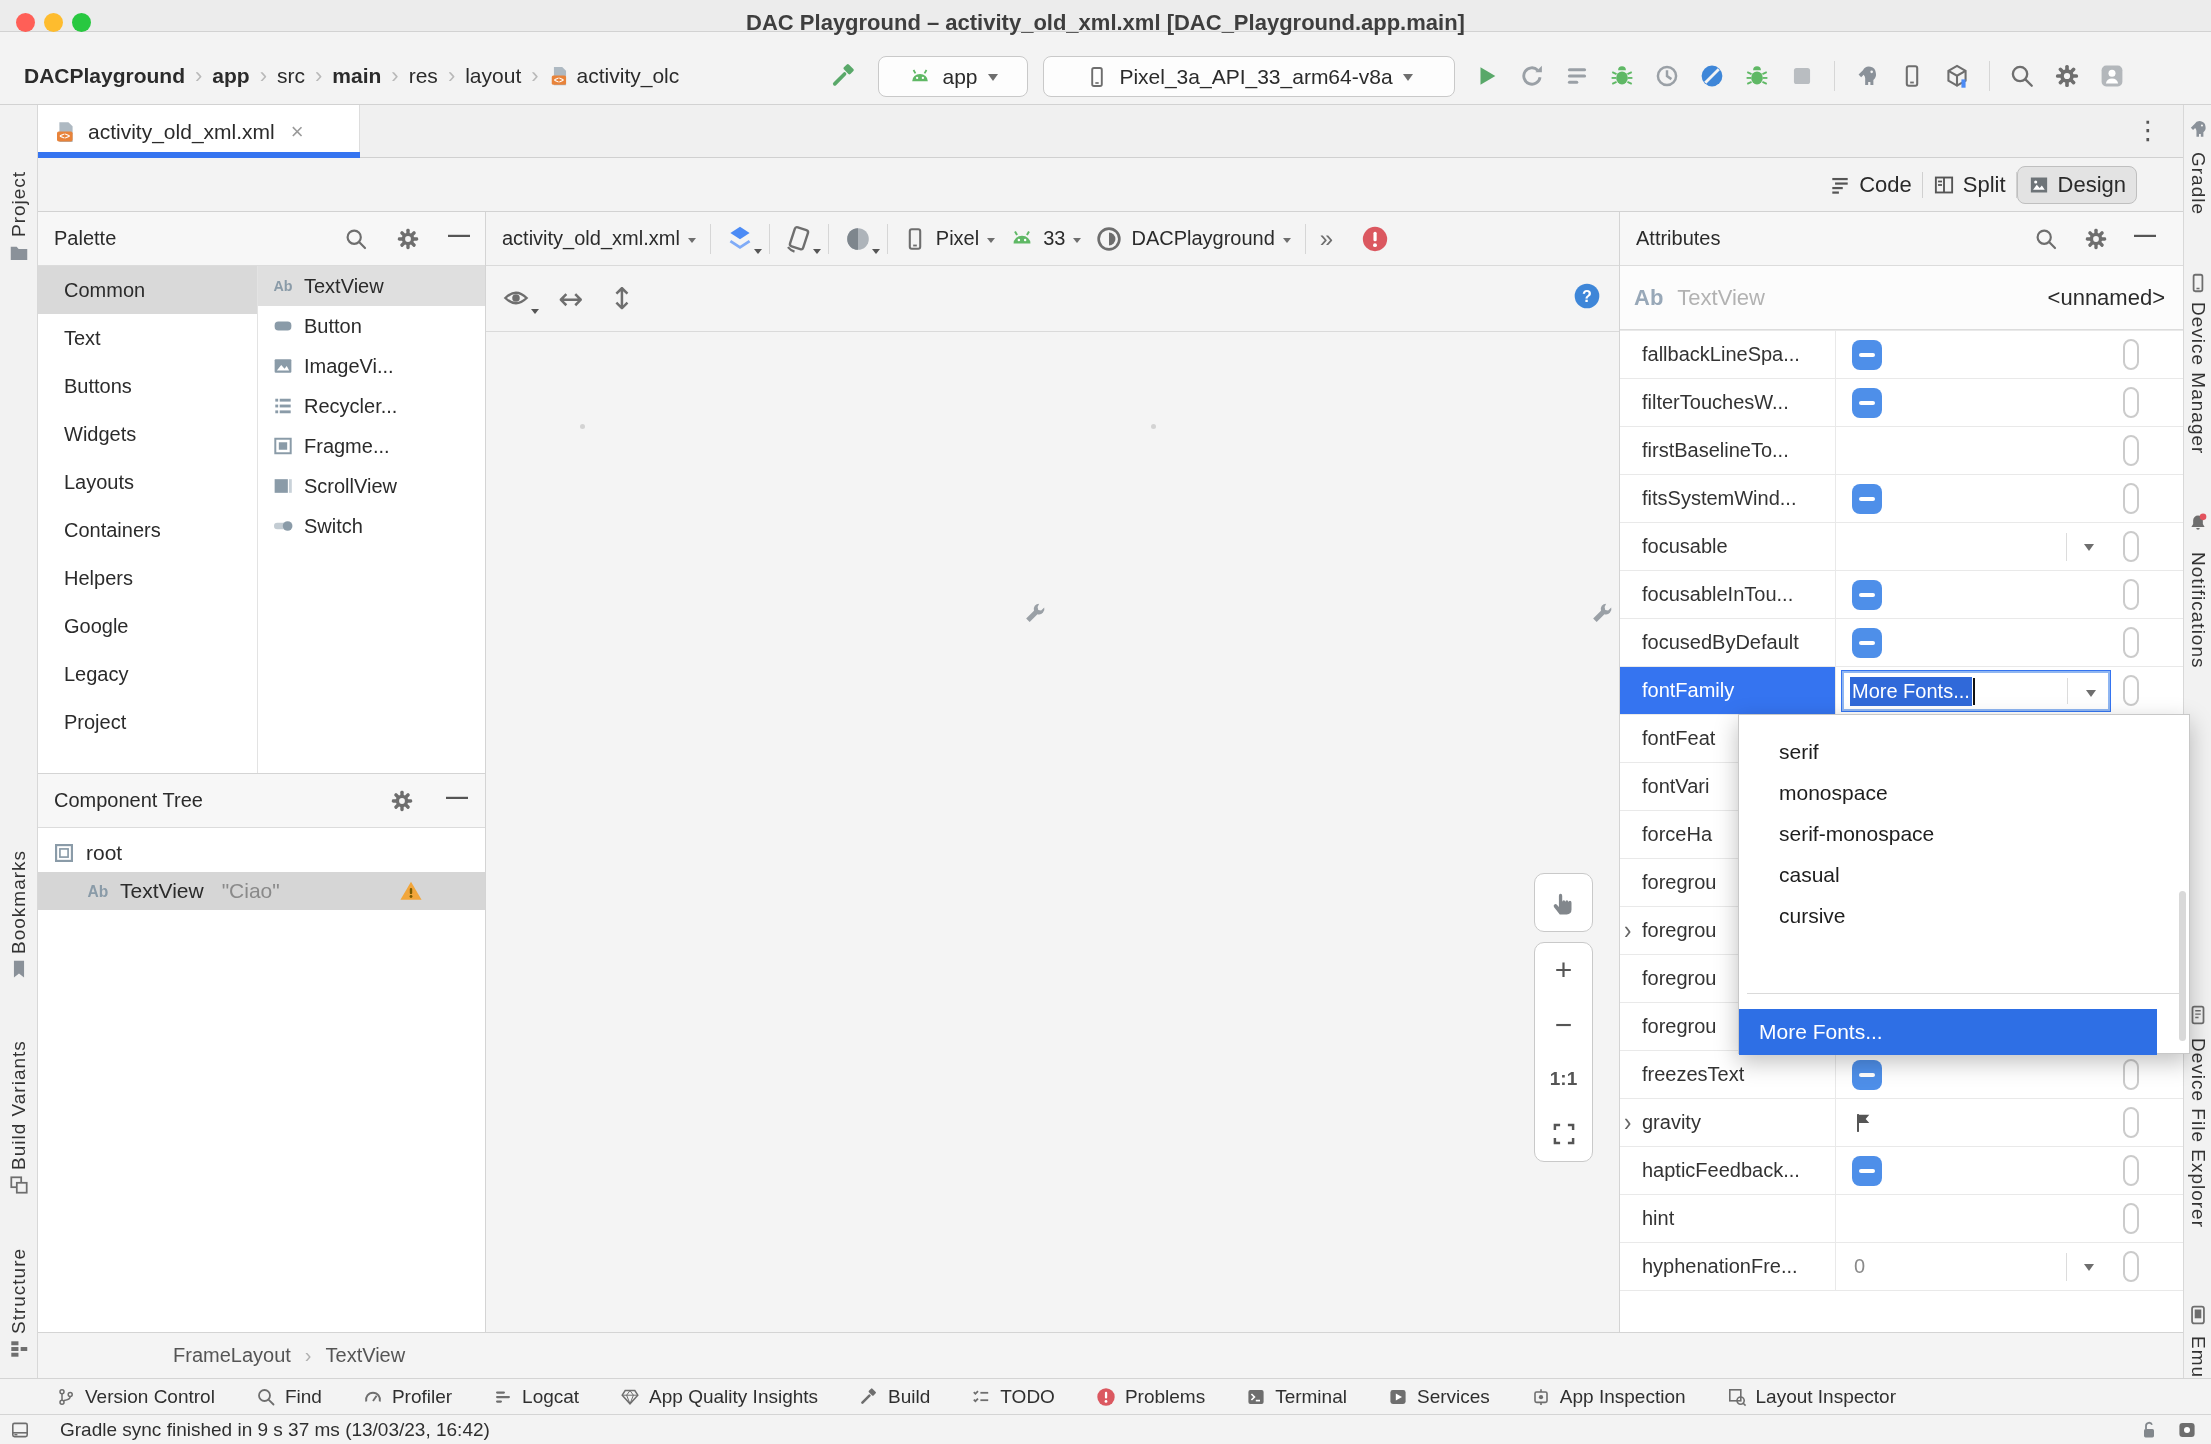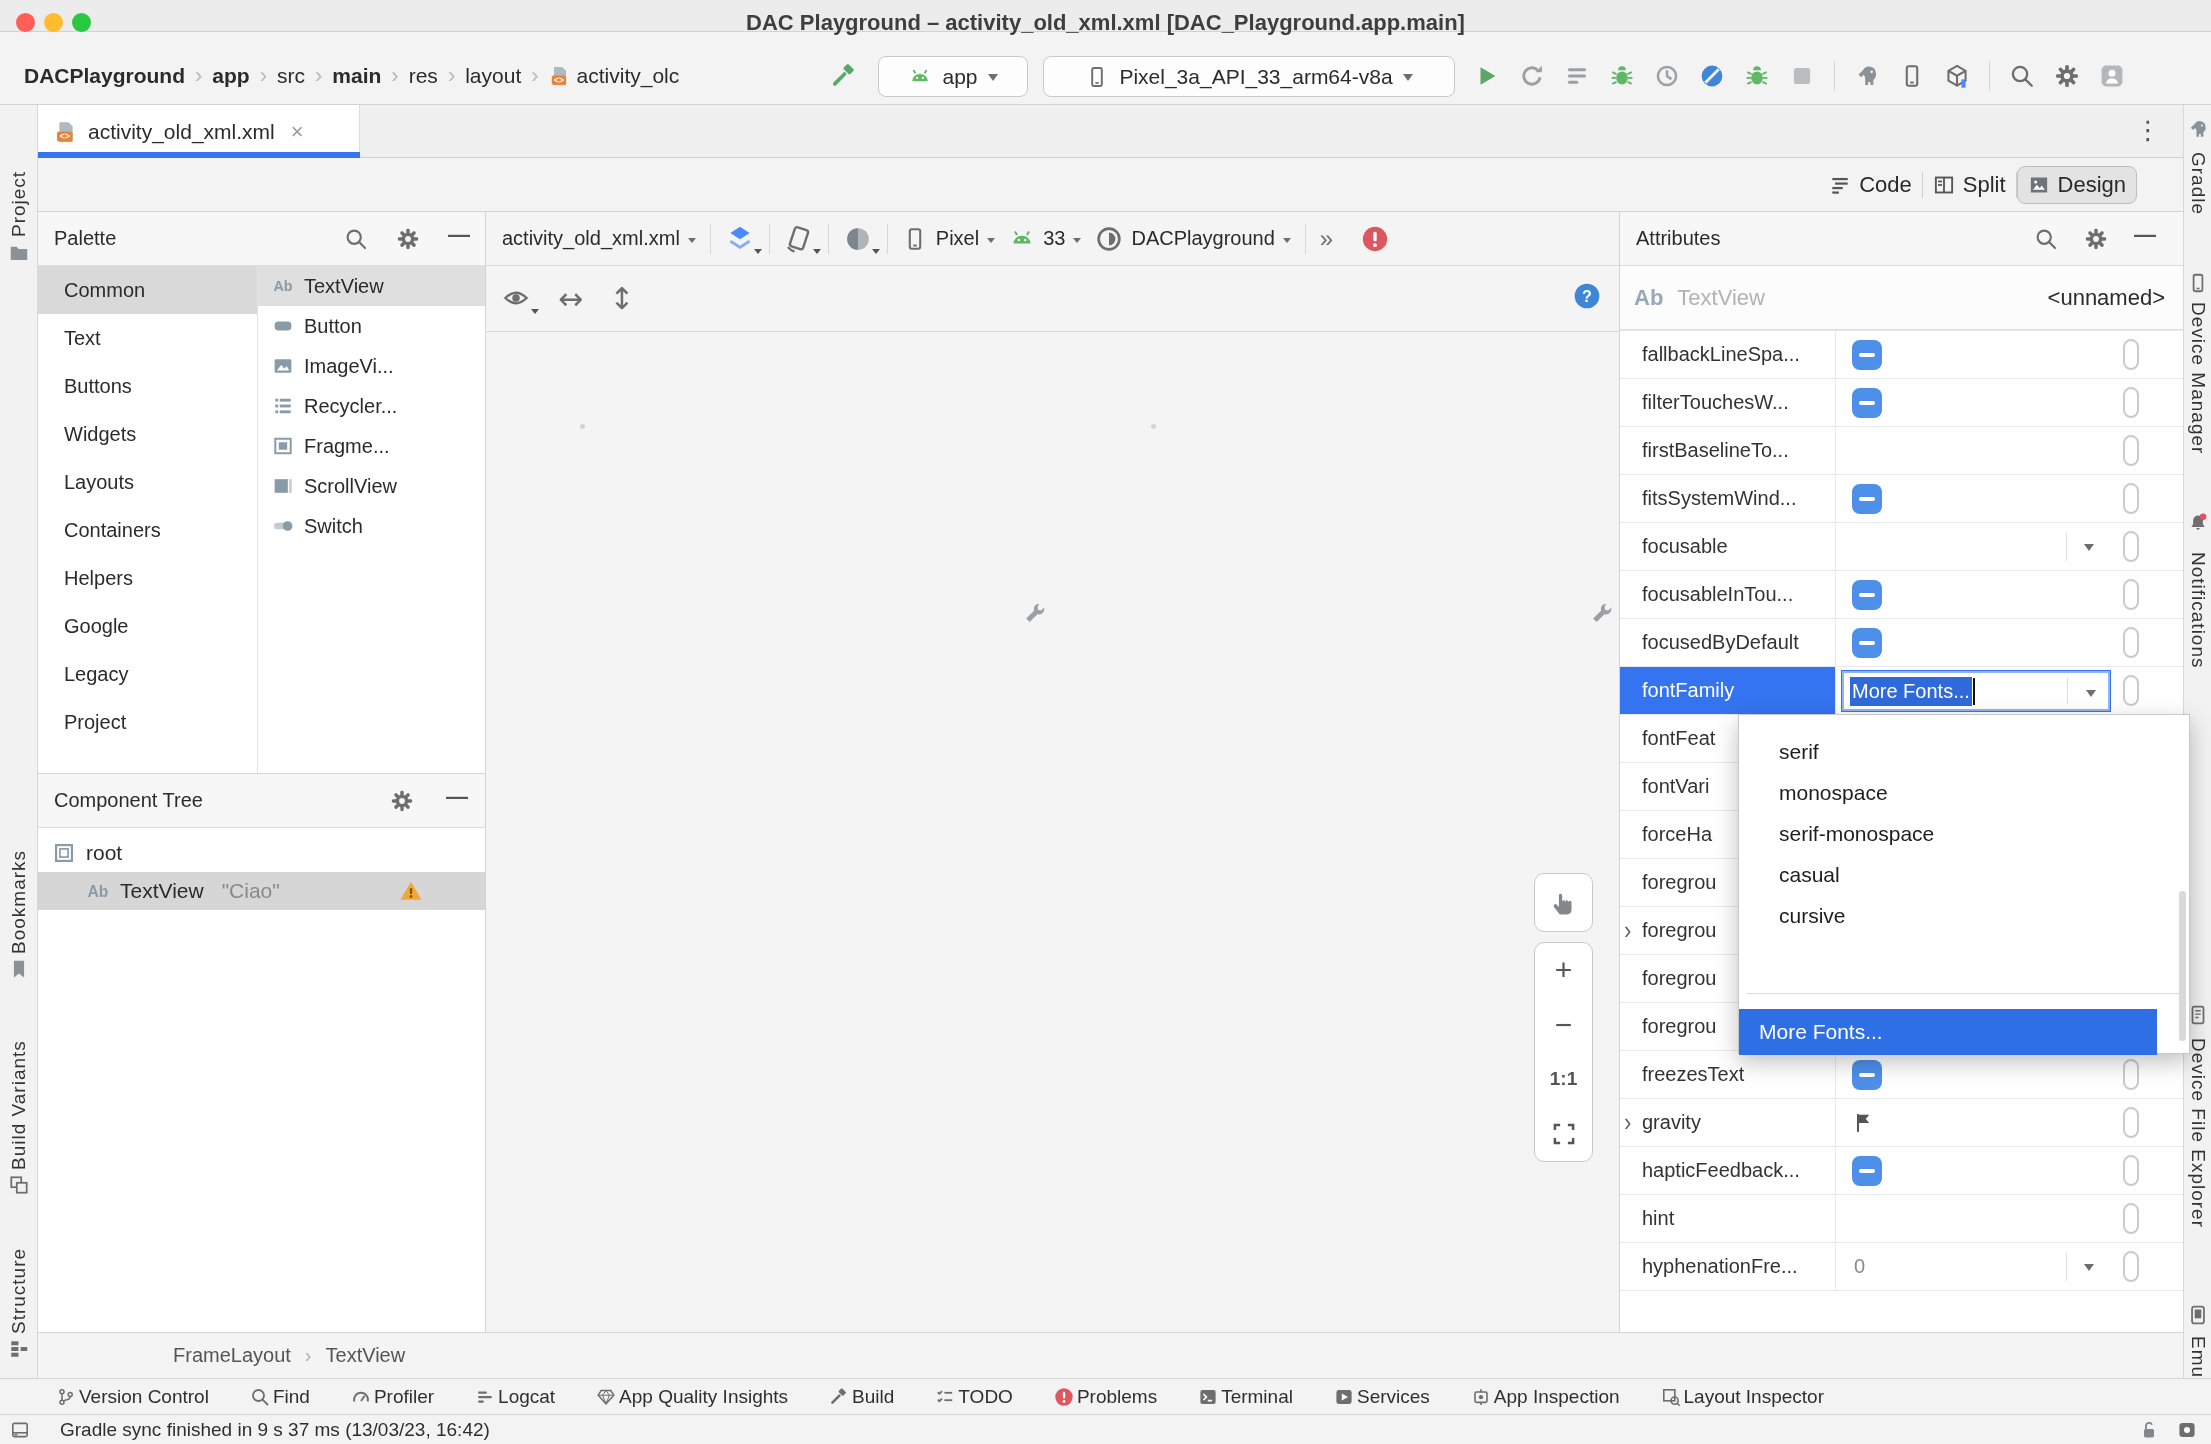--- a/index.html
+++ b/index.html
@@ -126,21 +126,21 @@
   #fp-sep { position:absolute; left:8px; right:8px; top:278px; height:1px; background:#DADADA; }
   #fp-more { position:absolute; left:0; top:294px; width:418px; height:46px; background:#2E6FE5; color:#FFF; font-size:21px; line-height:46px; padding-left:20px; }
   #fp-scroll { position:absolute; right:3px; top:176px; width:7px; height:150px; background:#D9D9D9; border-radius:4px; }
 
   
   #editor-bc { left:38px; top:1332px; width:2145px; height:46px; background:#F4F4F4; border-top:1px solid #D4D4D4; display:flex; align-items:center; padding-left:135px; gap:14px; font-size:20px; color:#555; }
   #editor-bc .bc-sep { color:#AFAFAF; }
 
   
   #statusbar { left:0; top:1378px; width:2211px; height:36px; background:#F3F3F3; border-top:1px solid #D4D4D4; display:flex; align-items:center; gap:41px; padding-left:56px; }
-  .sb-item { display:flex; align-items:center; gap:3px; font-size:19px; color:#2F2F2F; white-space:nowrap; }
+  .sb-item { display:flex; align-items:center; gap:9px; font-size:19px; color:#2F2F2F; white-space:nowrap; }
   .sb-item .icon { width:20px; height:20px; }
 
   
   #messagebar { left:0; top:1414px; width:2211px; height:30px; background:#F3F3F3; border-top:1px solid #D4D4D4; display:flex; align-items:center; font-size:19px; color:#2F2F2F; }
   #msg-icon { margin-left:10px; width:20px; height:20px; }
   #msg-text { margin-left:30px; }
   #msg-right { position:absolute; right:14px; display:flex; gap:18px; }
   #msg-right .icon { width:20px; height:20px; }
 </style>
 </head>

